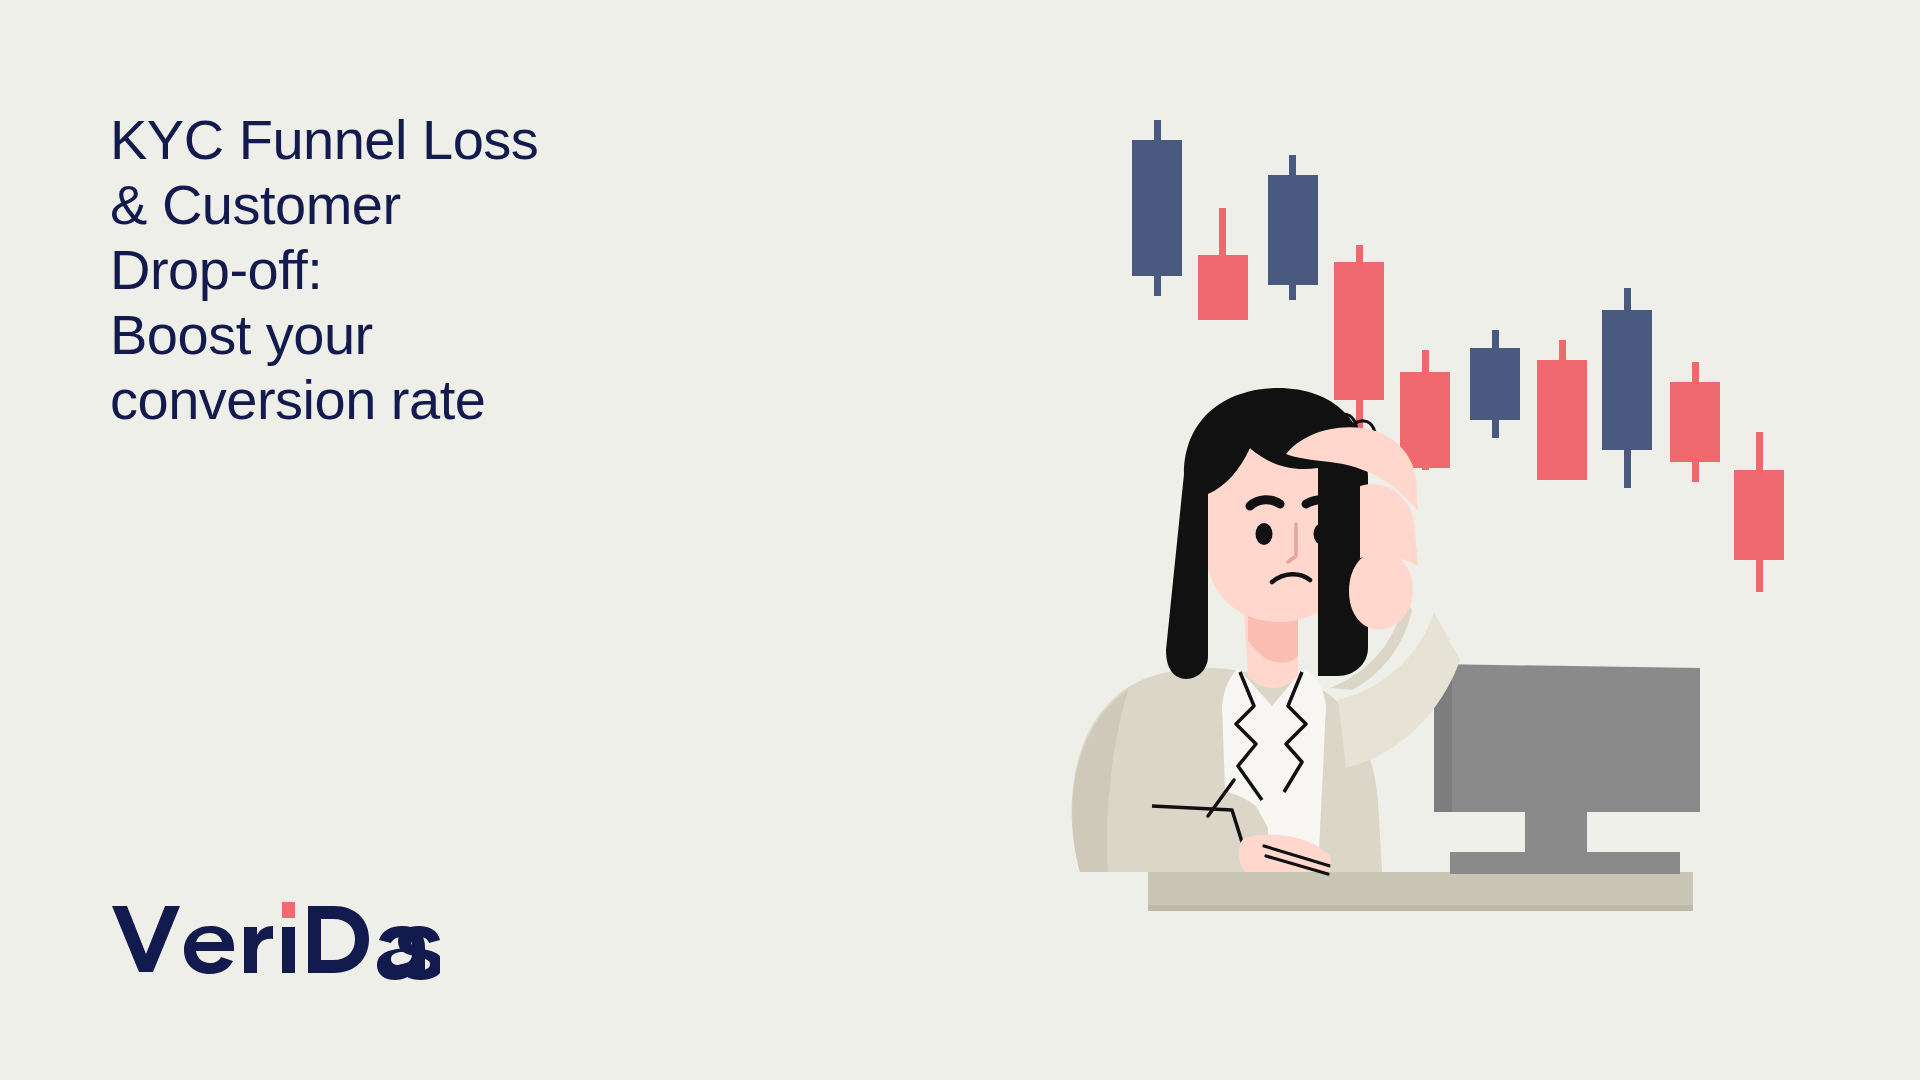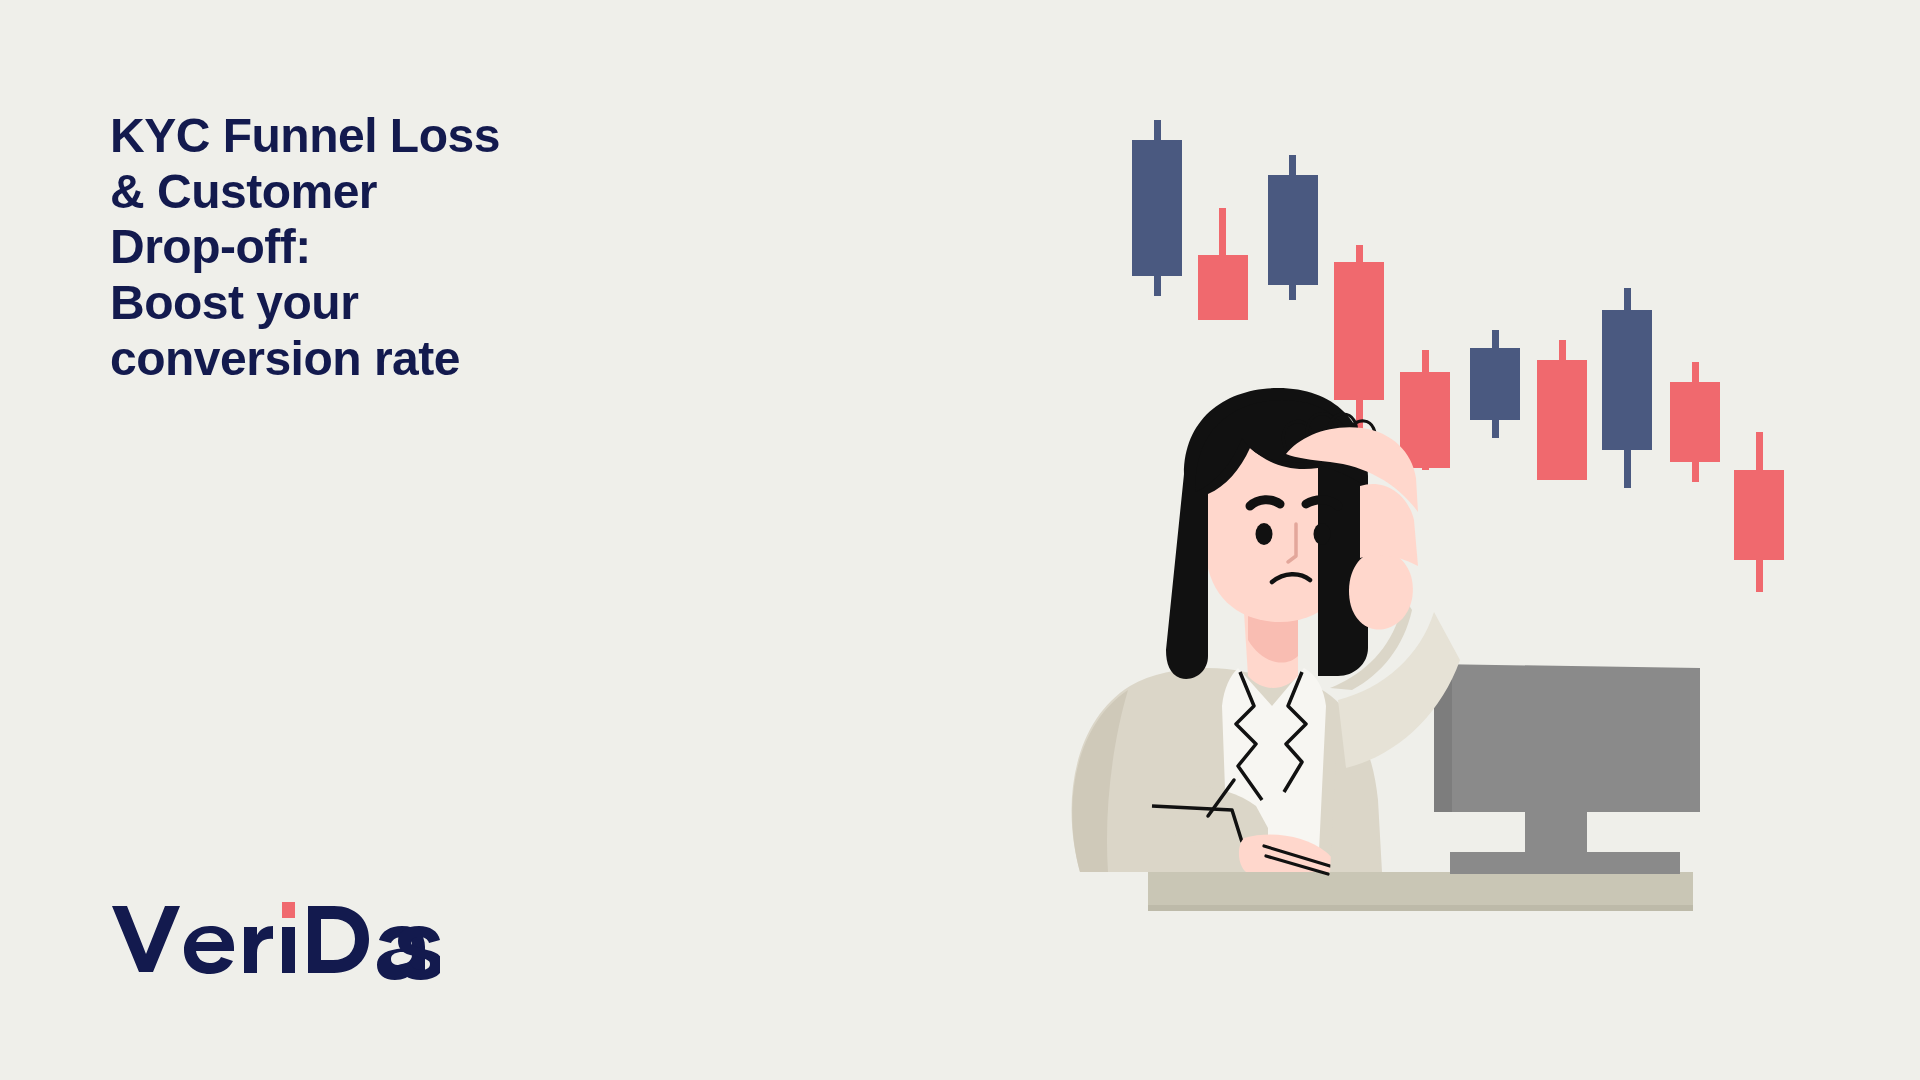--- a/index.html
+++ b/index.html
@@ -12,23 +12,23 @@
   }
   #stage { position:absolute; inset:0; background:#EFEFEA; }
 
   
   .headline {
     position:absolute;
     left:110px;
     top:108px;
     width:800px;
     color:#131A4E;
-    font-size:48px;
+    font-size:56px;
     line-height:1.16;
-    font-weight:700;
+    font-weight:400;
     letter-spacing:-0.5px;
     white-space:pre-line;
   }
 
   
   .logo-wrap {
     position:absolute;
     left:110px;
     top:890px;
     width:330px;

